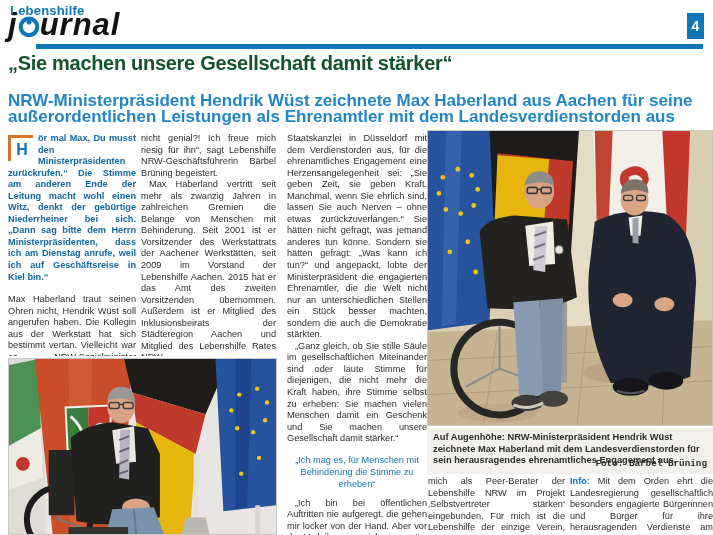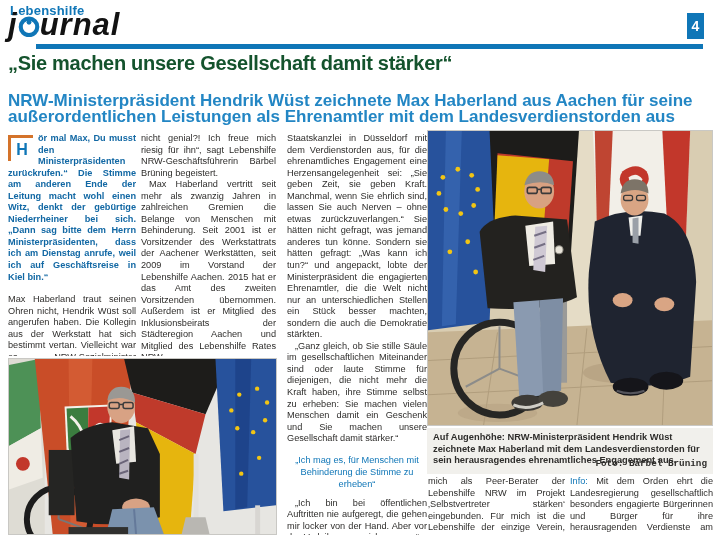--- a/index.html
+++ b/index.html
@@ -28,21 +28,21 @@
   #col3{left:287px;top:133px;width:140px;height:402px;}
   #col4{left:428px;top:476px;width:137px;height:59px;}
   #col5{left:570px;top:476px;width:143px;height:59px;}
   .lead{color:#1268a4;font-weight:bold;}
   .dropcap{
     float:left;width:22px;height:23px;margin:2px 5px 0 0;
     border-top:3px solid #d4732a;border-left:3px solid #d4732a;
     color:#0f76b7;font-size:16px;font-weight:bold;text-align:center;line-height:24px;
   }
   .colsub{color:#0f76b7;font-weight:normal;text-align:center;margin:9px 4px 8px 4px !important;text-indent:0 !important;line-height:12px;}
-  .infolabel{color:#0f76b7;font-weight:normal;}
+  .infolabel{color:#0f76b7;font-weight:bold;}
   
   .photo{position:absolute;border:1px solid #c9c8c4;box-sizing:border-box;}
   #photoL{left:8px;top:358px;width:269px;height:177px;}
   #photoR{left:427px;top:130px;width:286px;height:296px;}
   #photoL svg,#photoR svg{display:block;width:100%;height:100%;}
   .caption{
     position:absolute;left:427px;top:428px;width:286px;height:46px;background:#f1f0ec;
     box-sizing:border-box;padding:4px 6px;font-size:9.3px;font-weight:bold;color:#2e2d2b;line-height:11.6px;text-align:left;
   }
   .credit{position:absolute;right:6px;bottom:4px;font-weight:bold;font-family:Liberation Mono, monospace;}

